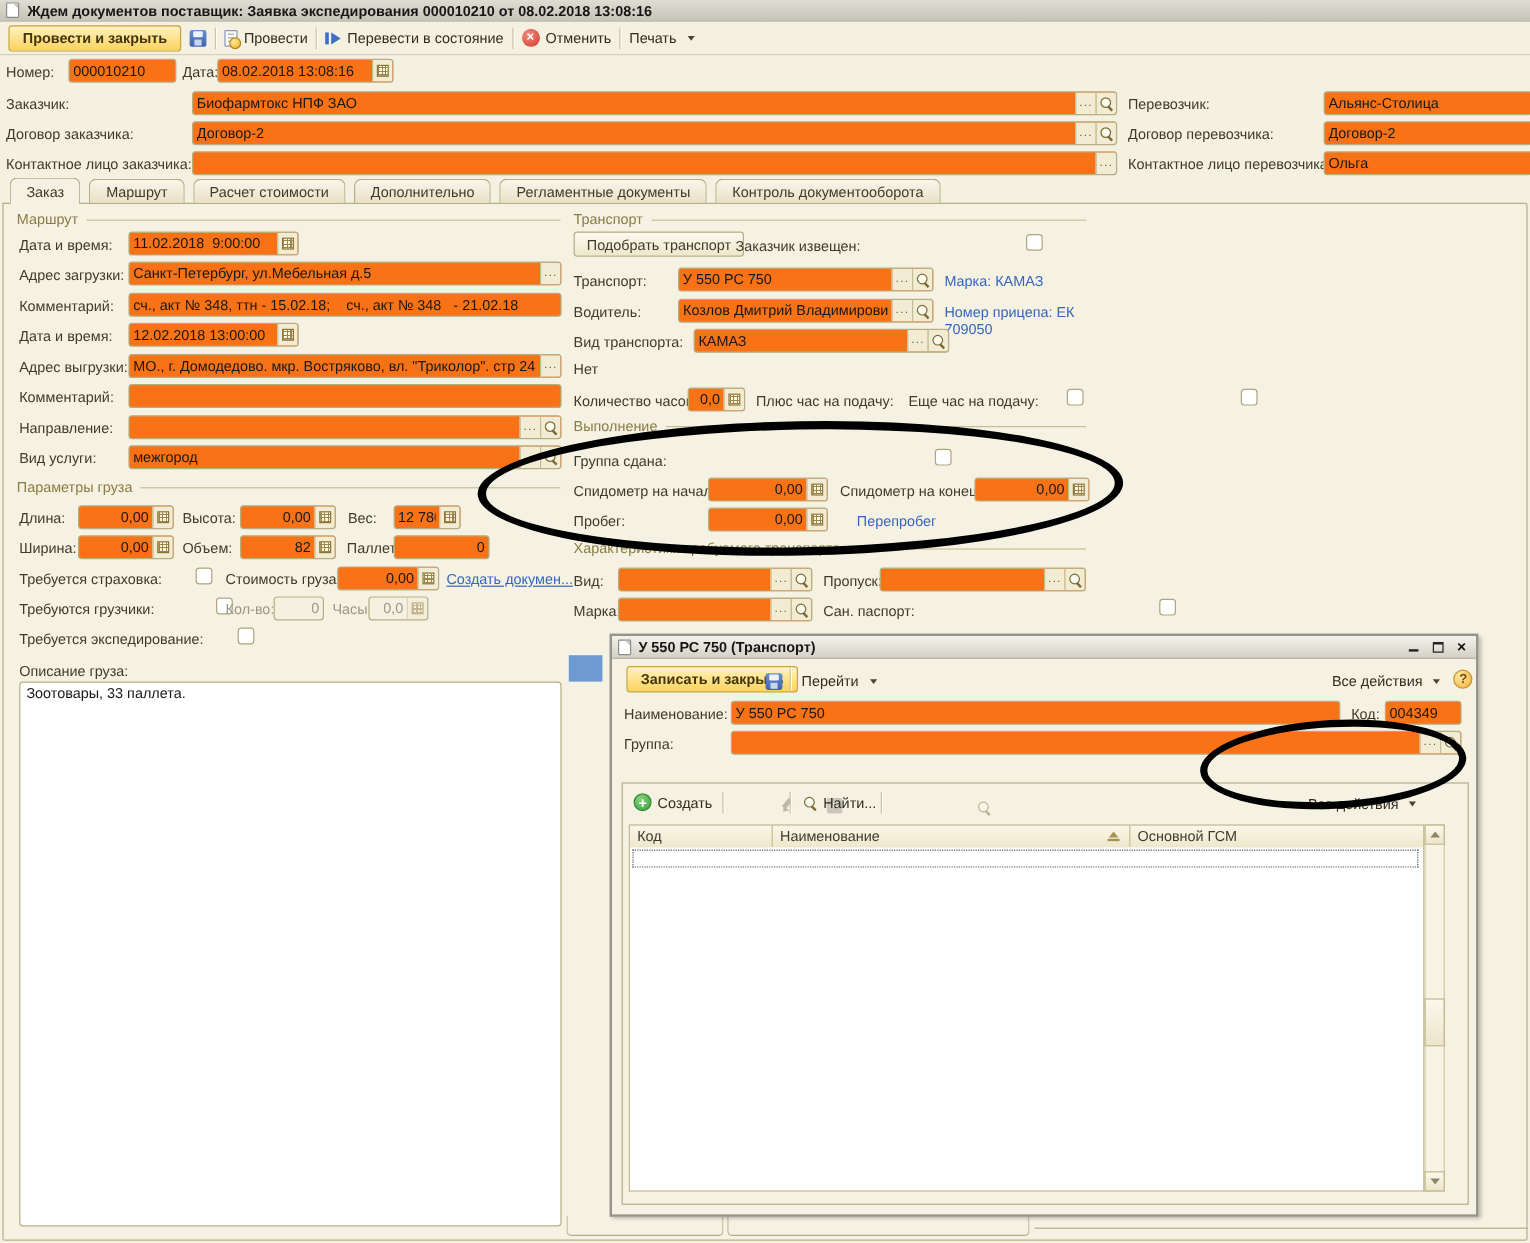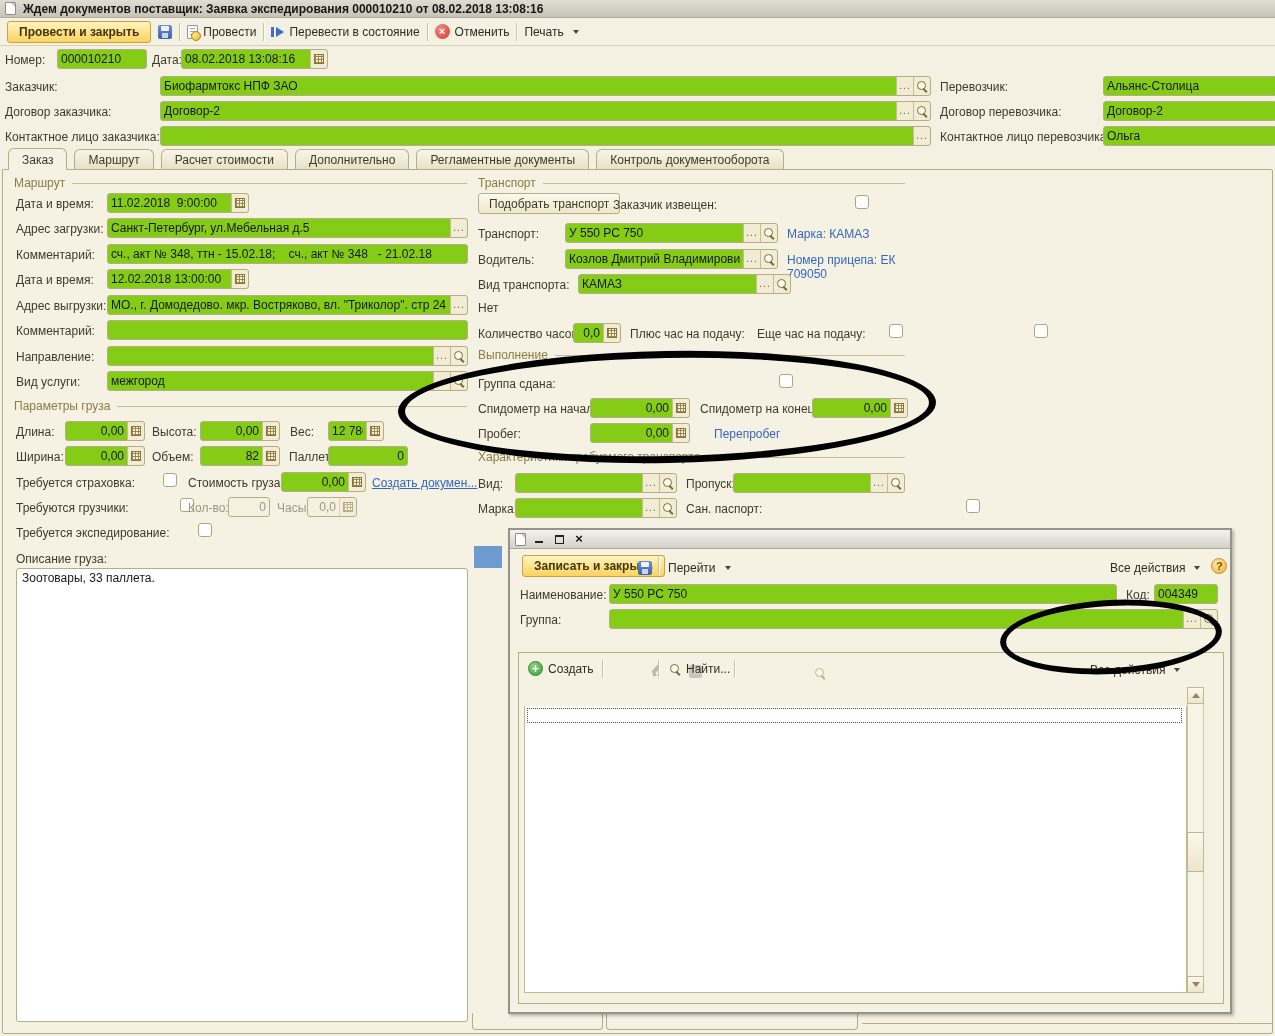--- a/index.html
+++ b/index.html
@@ -7,21 +7,21 @@
 body{font-family:"Liberation Sans",sans-serif;background:#F4F0E2;position:relative;overflow:hidden;font-size:12px;color:#3E3B28}
 .abs{position:absolute}
 .lbl{font-size:12px;color:#3E3B28;white-space:nowrap}
 .dim{color:#9B9784}
 .glbl{font-size:12px;color:#8B7C42;white-space:nowrap}
 .grp{display:flex;align-items:center;gap:7px}
 .grpline{flex:1;border-top:1px solid #C6BD94;height:0}
 .link{font-size:12px;color:#3566BE;white-space:nowrap;cursor:pointer}
 .u{text-decoration:underline}
 
-.fld{display:flex;height:20px;background:#84cc16;border:1px solid #B5AE85;border-radius:3px;overflow:hidden}
+.fld{display:flex;height:20px;background:#f97316;border:1px solid #B5AE85;border-radius:3px;overflow:hidden}
 .fld input{flex:1;min-width:0;border:0;outline:none;background:transparent;font:12px "Liberation Sans",sans-serif;padding:0 3px;color:#181818}
 .rt input{text-align:right}
 .fbtn{width:17px;display:flex;align-items:center;justify-content:center;background:#F2ECD4;border-left:1px solid #C6BD94;cursor:pointer;font-size:10px;color:#6E5F2F;letter-spacing:1px;line-height:8px}
 .gbtn{width:17px;display:flex;align-items:center;justify-content:center;background:#F2ECD4;border-left:1px solid #C6BD94;cursor:pointer}
 .gi{width:10px;height:10px;border:1px solid #8A7439;background-color:#FDF6DE;background-image:repeating-linear-gradient(0deg,#9A854A 0 1px,transparent 1px 3px),repeating-linear-gradient(90deg,#9A854A 0 1px,transparent 1px 3px)}
 .dis{background:#F4F0E2}
 .dis input{color:#9B9784}
 .dis .gbtn{opacity:.55}
 .mg{width:11px;height:11px;position:relative;display:inline-block}
 .mg::before{content:"";position:absolute;left:0;top:0;width:7px;height:7px;border:1px solid #7A6A33;border-radius:50%;background:#FDFBF0}
@@ -461,20 +461,21 @@
 
 
 <div class="remn" style="left:472px;top:1013px;width:131px;height:17px"></div>
 <div class="remn" style="left:606px;top:1013px;width:252px;height:17px"></div>
 <div class="abs" style="left:862px;top:1023px;width:411px;border-top:1px solid #B5AE85"></div>
 
 
 <div class="modal">
   <div class="mtitle">
     <span class="pgicon"></span>
+    <span class="ttl">У 550 РС 750 (Транспорт)</span>
     <span class="wbtn">
         <span class="minb"></span>
       </span>
     <span class="wbtn">
         <span class="maxb"></span>
       </span>
     <span class="wbtn">
         <span class="clsb"></span>
       </span>
   </div>
@@ -524,20 +525,28 @@
       <i class="mg"></i>
       <span>Найти...</span>
     </span>
   <span class="sep abs" style="left:224px;top:130px"></span>
   <span class="mg abs" style="left:236px;top:133px;opacity:.45"></span>
   <span class="tbtn abs" style="left:580px;top:133px">
       <span>Все действия</span>
       <span class="dd"></span>
     </span>
 
+  <div class="thead" style="left:14px;top:157px;width:663px;height:20px">
+    <span style="padding:0 6px;width:118px">Код</span>
+    <span style="border-left:1px solid #C6BD94;align-self:stretch"></span>
+    <span style="padding:0 6px;flex:1">Наименование</span>
+    <span class="sort" style="margin-right:8px"></span>
+    <span style="border-left:1px solid #C6BD94;align-self:stretch"></span>
+    <span style="padding:0 6px;width:244px">Основной ГСМ</span>
+  </div>
   <div class="tbody" style="left:14px;top:176px;width:663px;height:287px">
     <div style="position:absolute;left:2px;top:2px;right:4px;height:15px;border:1px dotted #555"></div>
   </div>
 
   <div class="track" style="left:677px;top:157px;width:17px;height:306px"></div>
   <div class="sbtn" style="left:677px;top:157px;width:17px;height:17px">
       <span class="tri-up"></span>
     </div>
   <div class="sbtn" style="left:677px;top:302px;width:17px;height:40px"></div>
   <div class="sbtn" style="left:677px;top:446px;width:17px;height:17px">

